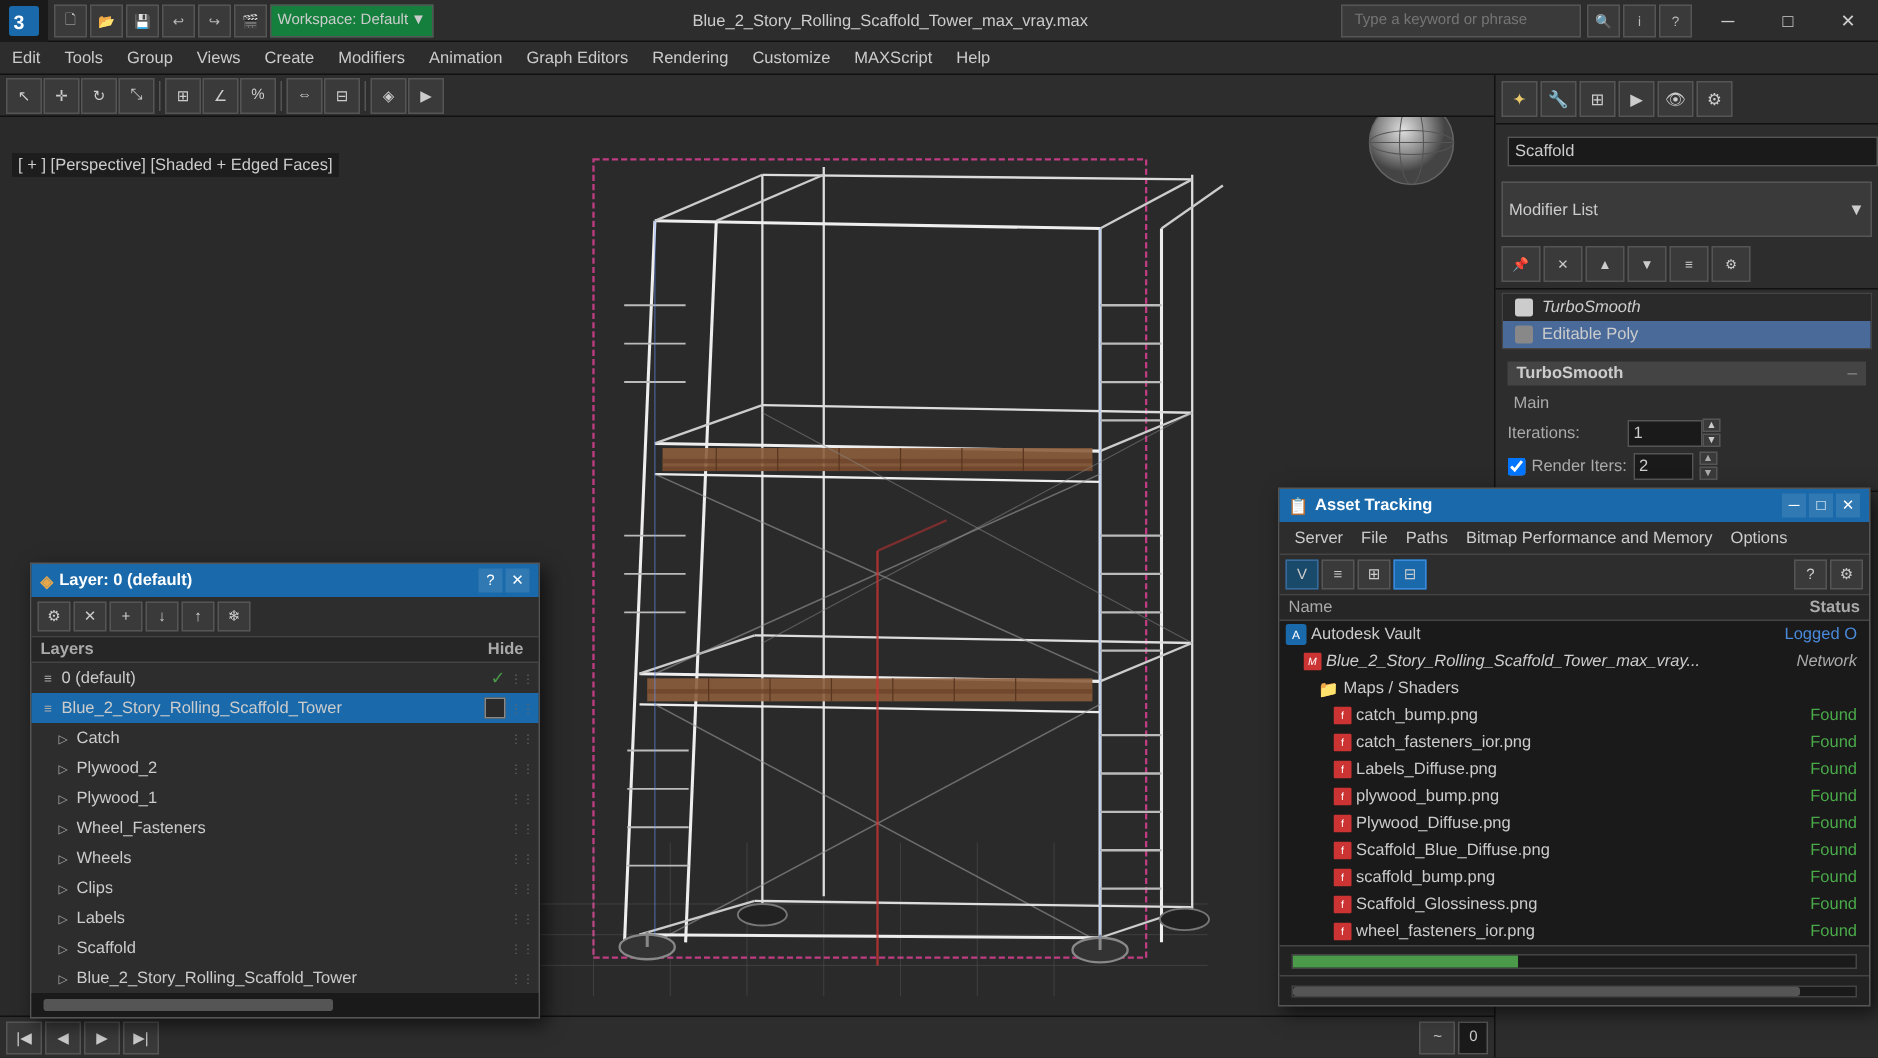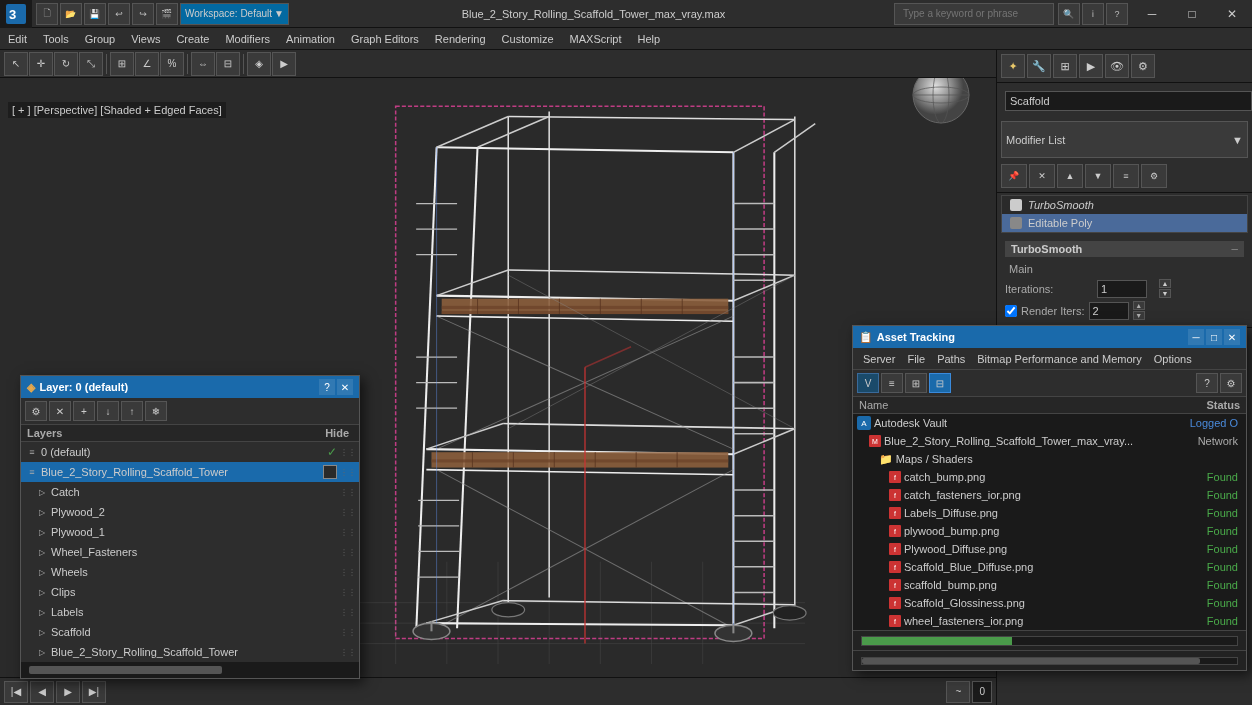--- a/index.html
+++ b/index.html
@@ -4,21 +4,21 @@
   <style>
     * { margin: 0; padding: 0; box-sizing: border-box; }
     body { width: 1252px; height: 705px; background: #1a1a1a; font-family: 'Segoe UI', Arial, sans-serif; font-size: 11px; color: #ccc; overflow: hidden; user-select: none; }
 
     
     #title-bar { height: 28px; background: #2d2d2d; display: flex; align-items: center; border-bottom: 1px solid #111; }
     #title-bar .app-logo { width: 32px; height: 28px; background: #1a1a1a; display: flex; align-items: center; justify-content: center; }
     #title-bar .app-logo svg { width: 20px; height: 20px; }
     #title-bar .tb-icons { display: flex; align-items: center; gap: 2px; padding: 0 4px; }
     #title-bar .tb-icon { width: 22px; height: 22px; background: #3a3a3a; border: 1px solid #555; display: flex; align-items: center; justify-content: center; font-size: 9px; color: #bbb; cursor: pointer; }
-    #title-bar .workspace-dropdown { background: #0369a1; border: 1px solid #555; color: #ccc; font-size: 10px; padding: 2px 4px; height: 22px; display: flex; align-items: center; gap: 2px; cursor: pointer; }
+    #title-bar .workspace-dropdown { background: #15803d; border: 1px solid #555; color: #ccc; font-size: 10px; padding: 2px 4px; height: 22px; display: flex; align-items: center; gap: 2px; cursor: pointer; }
     #title-bar .window-title { flex: 1; text-align: center; font-size: 11px; color: #ccc; }
     #title-bar .search-box { background: #3a3a3a; border: 1px solid #555; color: #ccc; font-size: 10px; padding: 2px 8px; height: 22px; width: 160px; }
     #title-bar .win-btns { display: flex; }
     #title-bar .win-btn { width: 40px; height: 28px; display: flex; align-items: center; justify-content: center; font-size: 12px; color: #ccc; cursor: pointer; }
 
     
     #menu-bar { height: 22px; background: #2d2d2d; display: flex; align-items: center; border-bottom: 1px solid #111; }
     #menu-bar .menu-item { padding: 0 8px; height: 22px; display: flex; align-items: center; font-size: 11px; color: #ccc; cursor: pointer; }
 
     
@@ -43,21 +43,21 @@
     .modifier-item.selected { background: #4a6a9a; }
     .turbosmooth-label { font-style: italic; }
     
     .right-toolbar { display: flex; gap: 2px; padding: 4px; border-bottom: 1px solid #111; }
     .right-tb-btn { width: 26px; height: 24px; background: #3a3a3a; border: 1px solid #555; display: flex; align-items: center; justify-content: center; font-size: 9px; color: #ccc; cursor: pointer; }
 
     
     #ts-section { padding: 6px 8px; border-bottom: 1px solid #111; }
     #ts-section .ts-title { background: #444; padding: 2px 6px; font-size: 11px; font-weight: bold; color: #ccc; margin-bottom: 6px; display: flex; align-items: center; justify-content: space-between; }
     #ts-section .ts-collapse { font-size: 9px; color: #999; cursor: pointer; }
-    #ts-section .ts-row { display: flex; align-items: center; gap: 12px; margin: 3px 0; }
+    #ts-section .ts-row { display: flex; align-items: center; gap: 0; margin: 3px 0; }
     #ts-section label { color: #aaa; font-size: 11px; min-width: 80px; }
     #ts-section .ts-input { background: #1a1a1a; border: 1px solid #555; color: #ccc; font-size: 11px; width: 50px; height: 18px; padding: 0 3px; }
     #ts-section .checkbox-row { display: flex; align-items: center; gap: 4px; font-size: 11px; color: #aaa; }
 
     
     #bottom-toolbar { position: absolute; bottom: 0; left: 0; right: 256px; height: 28px; background: #2d2d2d; border-top: 1px solid #111; display: flex; align-items: center; padding: 0 4px; gap: 2px; }
     #bottom-toolbar .btn { width: 24px; height: 22px; background: #3a3a3a; border: 1px solid #555; display: flex; align-items: center; justify-content: center; font-size: 10px; color: #ccc; cursor: pointer; }
 
     
     #scaffold-svg { position: absolute; top: 0; left: 0; width: 100%; height: 100%; }
@@ -565,21 +565,21 @@
 
   <div style="background:#1a1a1a;overflow-y:auto;max-height:220px;">
     <div class="asset-row">
       <div class="asset-indent">
         <div class="vault-icon">A</div>
         <span class="asset-name">Autodesk Vault</span>
       </div>
       <span class="asset-status status-logged">Logged O</span>
     </div>
 
-    <div class="asset-row" style="padding-left:16px;">
+    <div class="asset-row" style="padding-left:16px;font-style:italic;">
       <div class="asset-indent">
         <div class="file-icon">M</div>
         <span class="asset-name">Blue_2_Story_Rolling_Scaffold_Tower_max_vray...</span>
       </div>
       <span class="asset-status status-network">Network</span>
     </div>
 
     <div class="asset-row" style="padding-left:26px;">
       <div class="asset-indent">
         <span class="folder-icon">📁</span>

